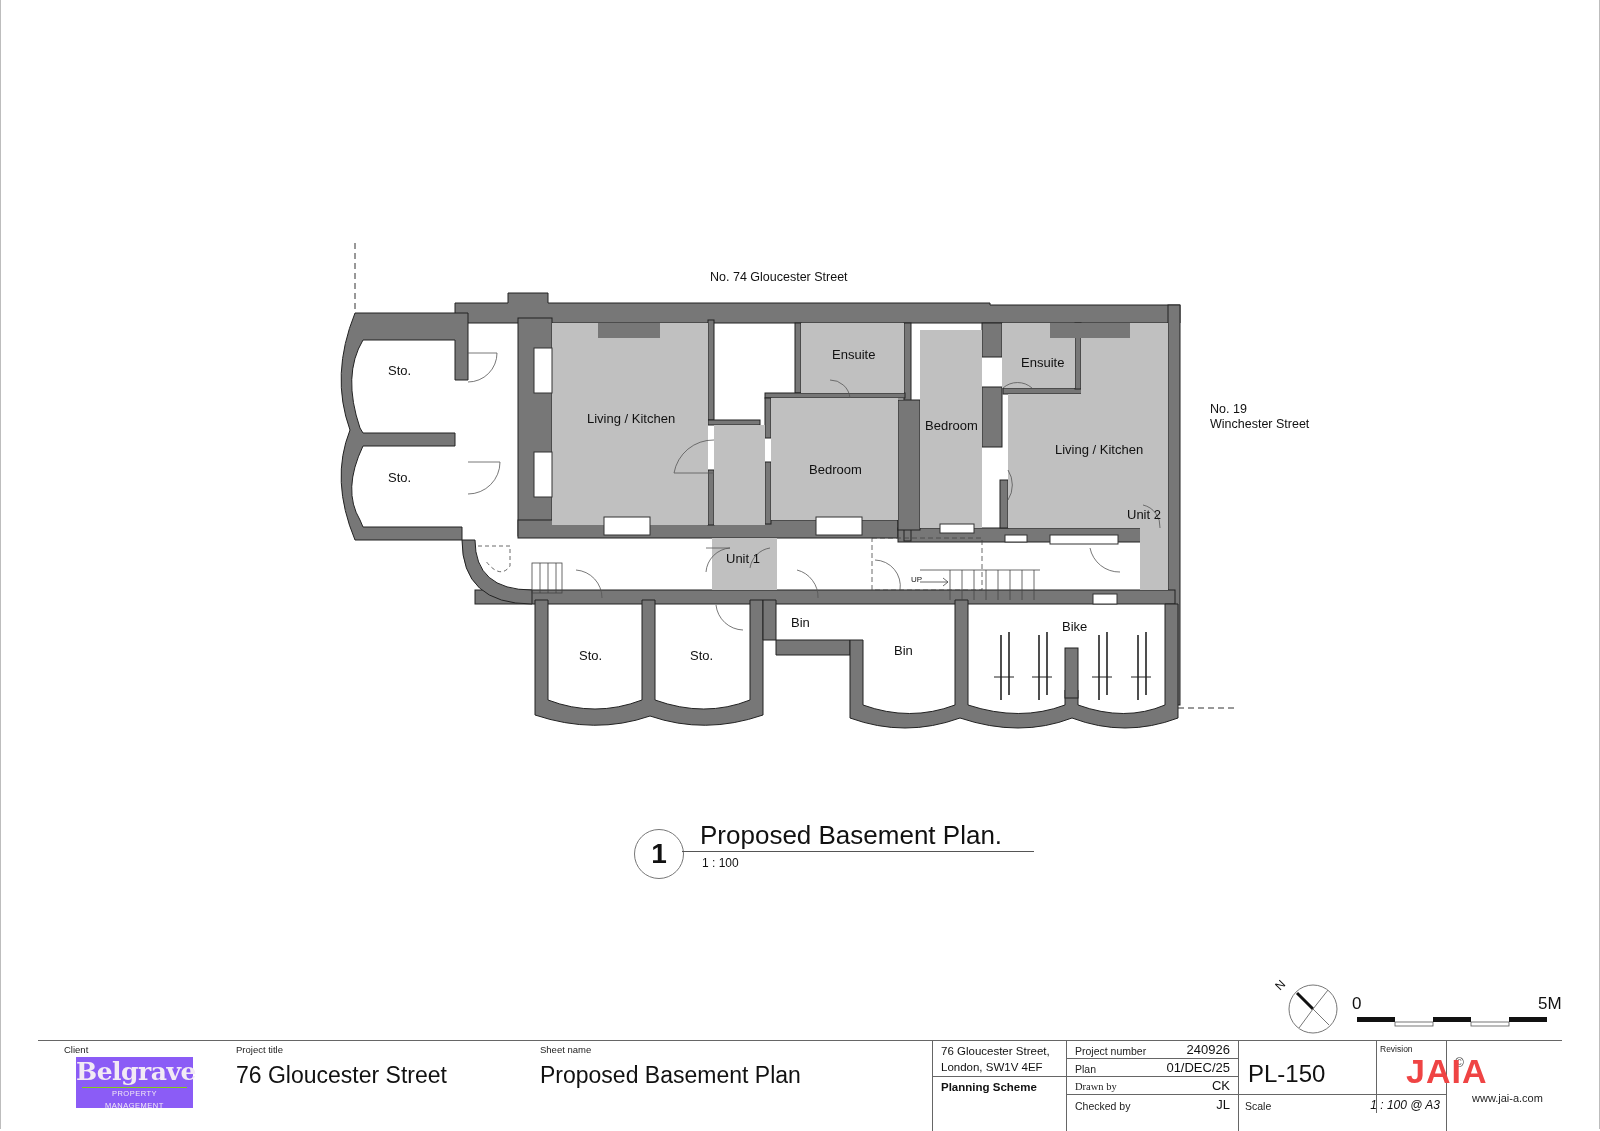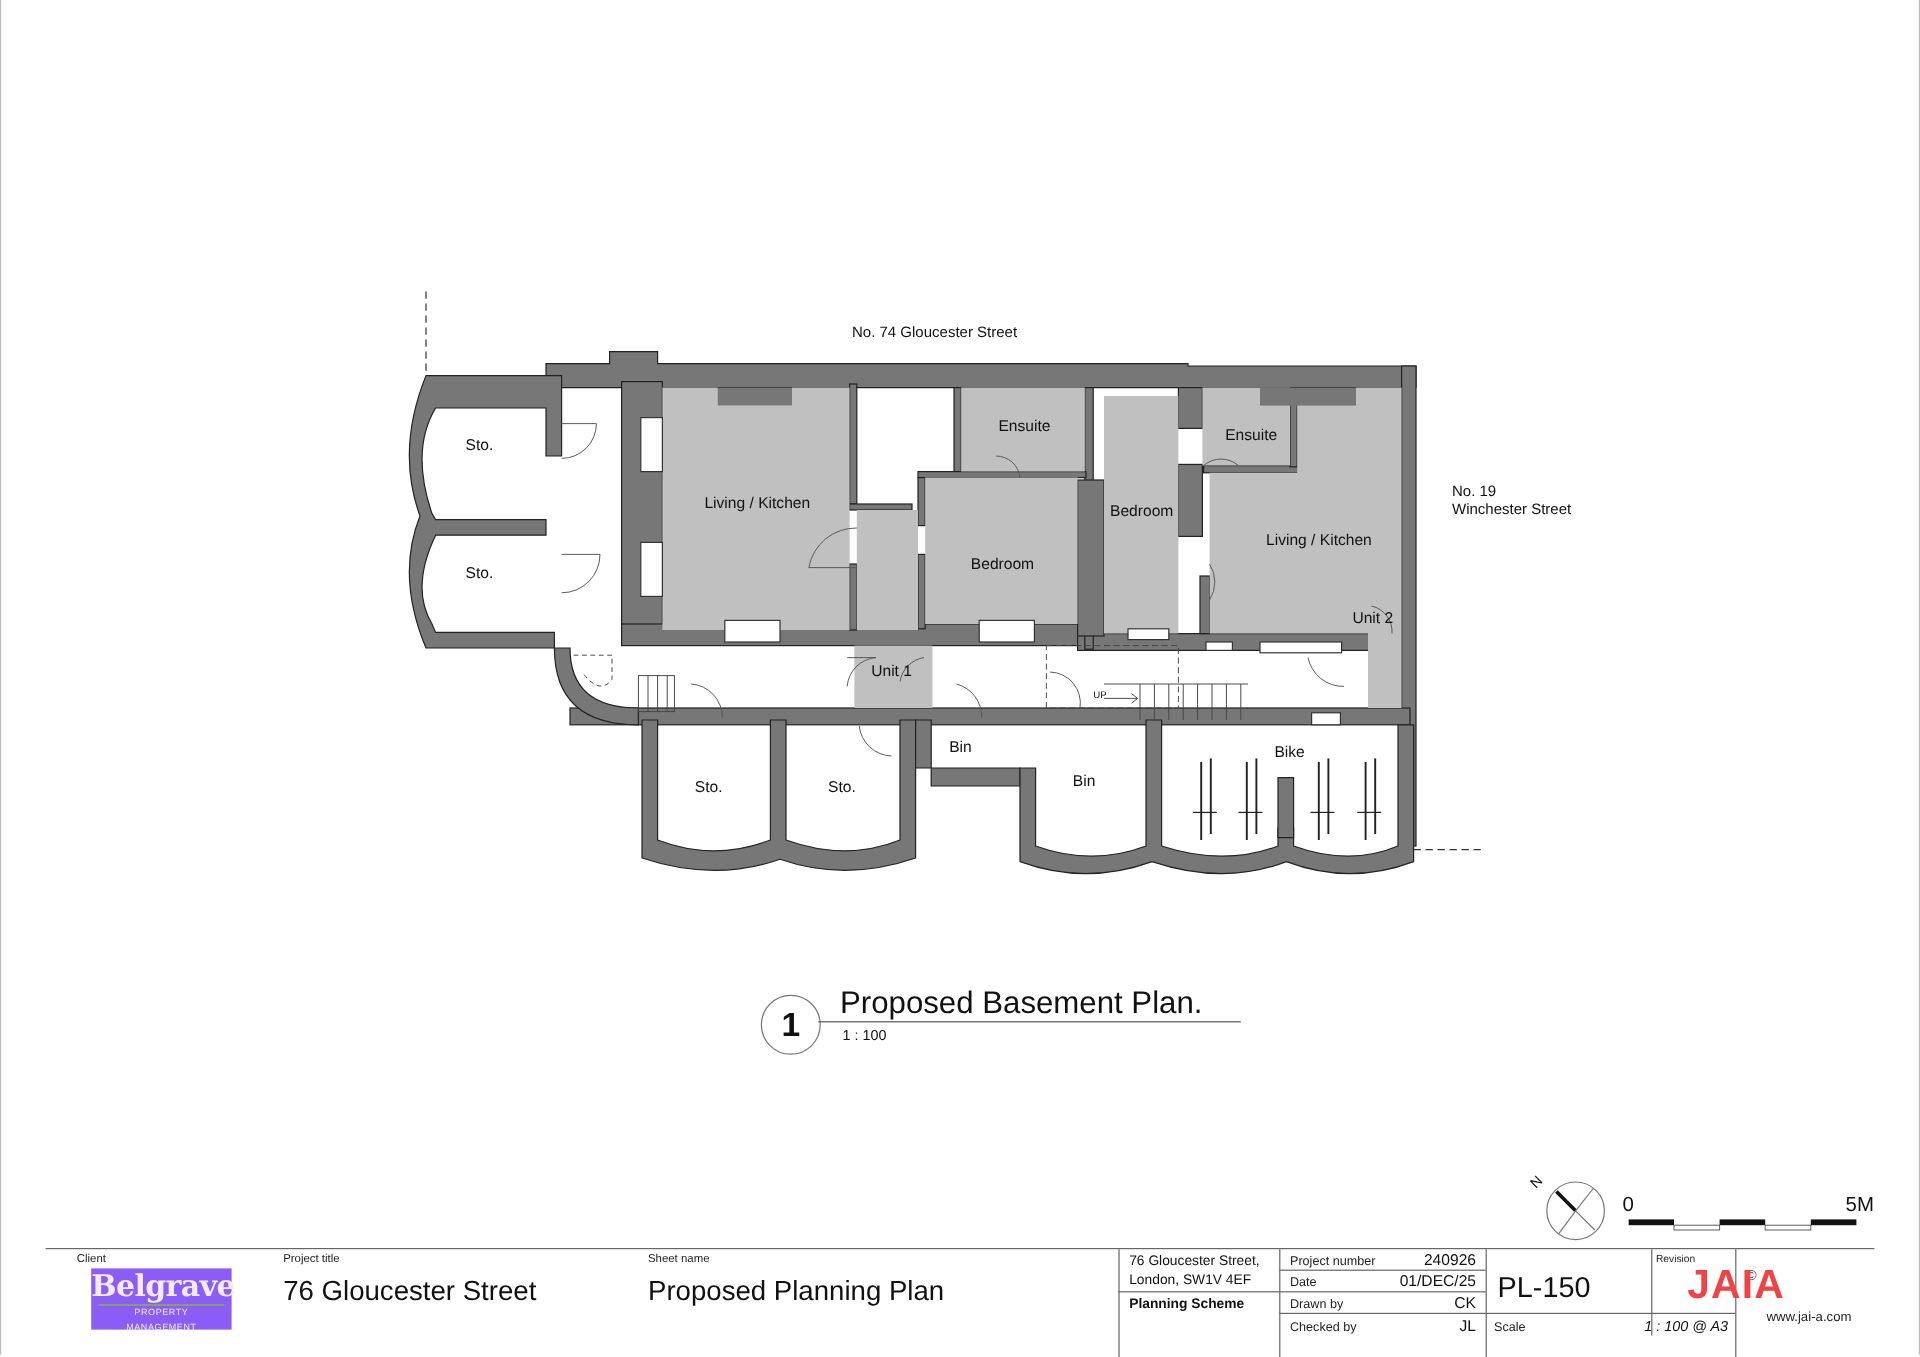--- a/index.html
+++ b/index.html
@@ -212,41 +212,41 @@
 <div class="tb-small" style="left:64px;top:1044px;">Client</div>
 <div class="logo">
   <div class="logo-main">Belgrave</div>
   <div class="logo-sub">PROPERTY MANAGEMENT</div>
 </div>
 
 <div class="tb-small" style="left:236px;top:1044px;text-align:center;">Project title</div>
 <div class="tb-big" style="left:236px;top:1062px;">76 Gloucester Street</div>
 
 <div class="tb-small" style="left:540px;top:1044px;">Sheet name</div>
-<div class="tb-big" style="left:540px;top:1062px;">Proposed Planning Plan</div>
+<div class="tb-big" style="left:540px;top:1062px;">Proposed Basement Plan</div>
 
 <div class="vline" style="left:932px;top:1041px;height:90px;"></div>
 <div class="vline" style="left:1066px;top:1041px;height:90px;"></div>
 <div class="vline" style="left:1238px;top:1041px;height:90px;"></div>
 <div class="vline" style="left:1376px;top:1041px;height:72px;"></div>
 <div class="vline" style="left:1446px;top:1041px;height:90px;"></div>
 <div class="hline" style="left:932px;top:1076px;width:134px;"></div>
 <div class="hline" style="left:1066px;top:1058px;width:172px;"></div>
 <div class="hline" style="left:1066px;top:1076px;width:172px;"></div>
 <div class="hline" style="left:1066px;top:1094px;width:380px;"></div>
 
 <div class="tb-cell" style="left:941px;top:1045px;font-size:11.5px;color:#111;">76 Gloucester Street,</div>
 <div class="tb-cell" style="left:941px;top:1061px;font-size:11.5px;color:#111;">London, SW1V 4EF</div>
 <div class="tb-cell" style="left:941px;top:1081px;font-size:11.5px;font-weight:bold;color:#111;">Planning Scheme</div>
 
 <div class="tb-cell" style="left:1075px;top:1045px;">Project number</div>
 <div class="tb-val" style="left:1160px;top:1042px;width:70px;">240926</div>
-<div class="tb-cell" style="left:1075px;top:1063px;">Date</div>
+<div class="tb-cell" style="left:1075px;top:1063px;">Plan</div>
 <div class="tb-val" style="left:1150px;top:1060px;width:80px;">01/DEC/25</div>
-<div class="tb-cell" style="left:1075px;top:1081px;">Drawn by</div>
+<div class="tb-cell" style="left:1075px;top:1081px;font-family:Liberation Serif, serif;">Drawn by</div>
 <div class="tb-val" style="left:1180px;top:1078px;width:50px;">CK</div>
 <div class="tb-cell" style="left:1075px;top:1100px;">Checked by</div>
 <div class="tb-val" style="left:1180px;top:1097px;width:50px;">JL</div>
 
 <div class="tb-big" style="left:1248px;top:1060px;font-size:24px;">PL-150</div>
 <div class="tb-cell" style="left:1380px;top:1044px;font-size:8.5px;">Revision</div>
 <div class="tb-cell" style="left:1245px;top:1100px;">Scale</div>
 <div class="tb-val" style="left:1340px;top:1098px;width:100px;font-size:12px;font-style:italic;">1 : 100 @ A3</div>
 
 <div class="copy">©</div>

